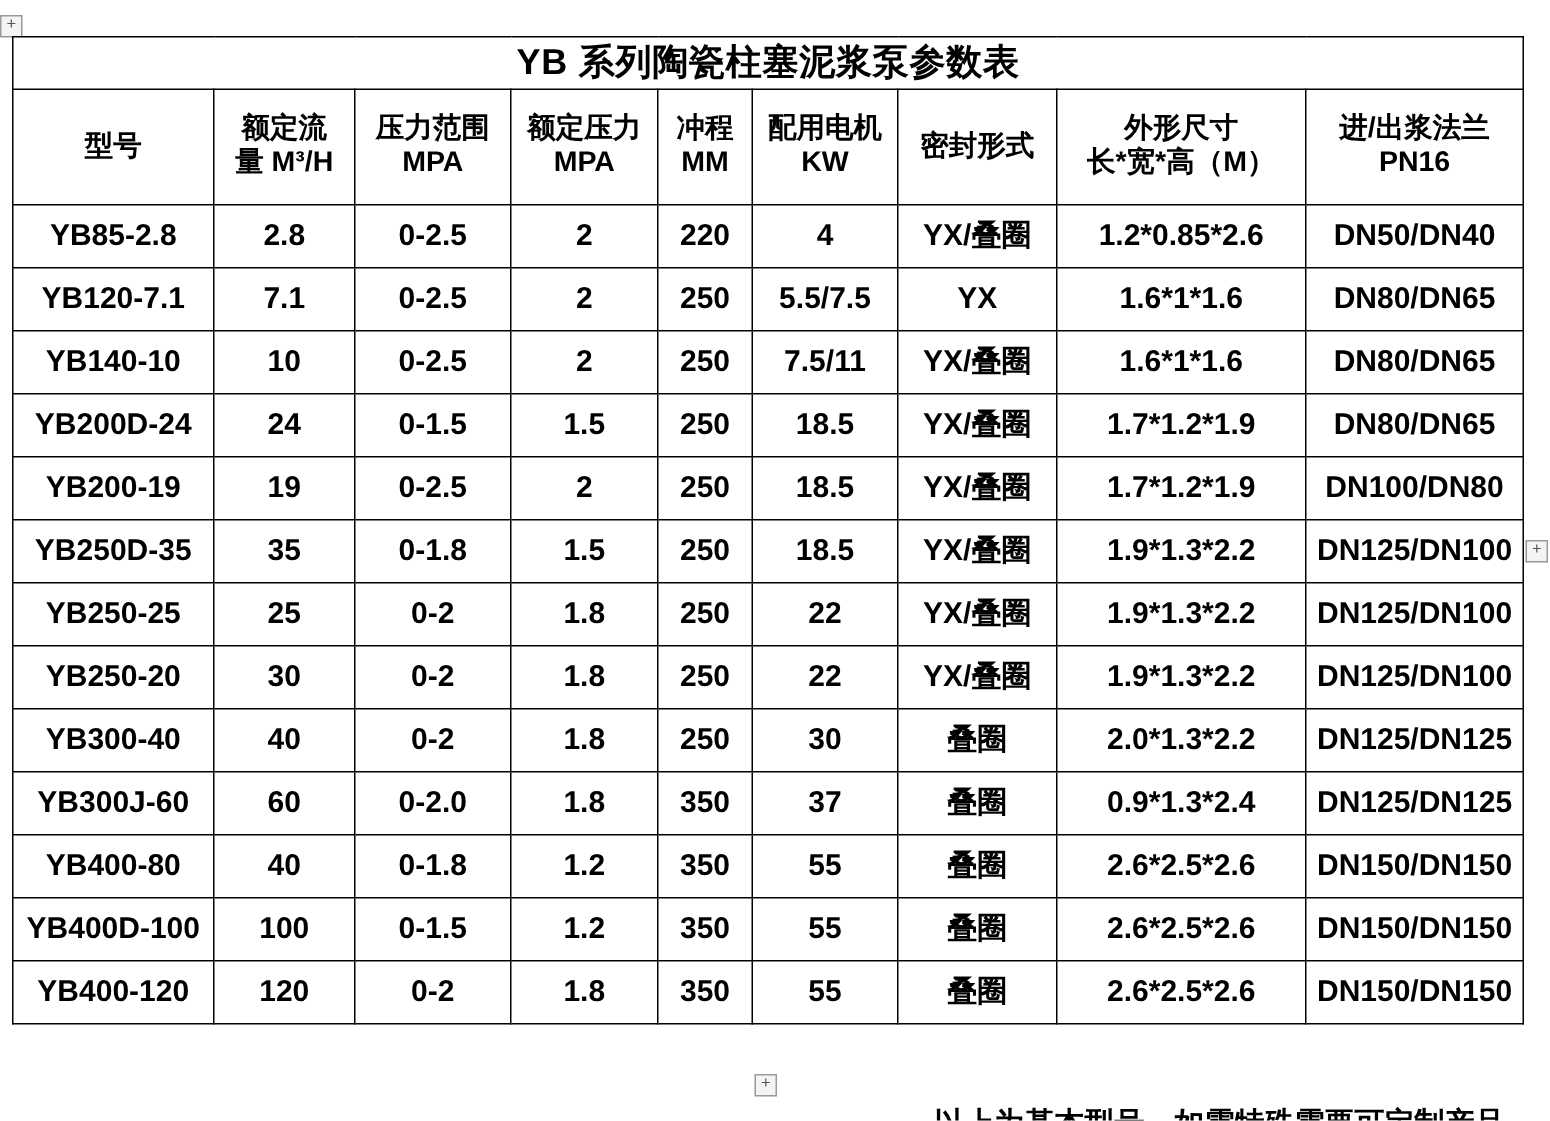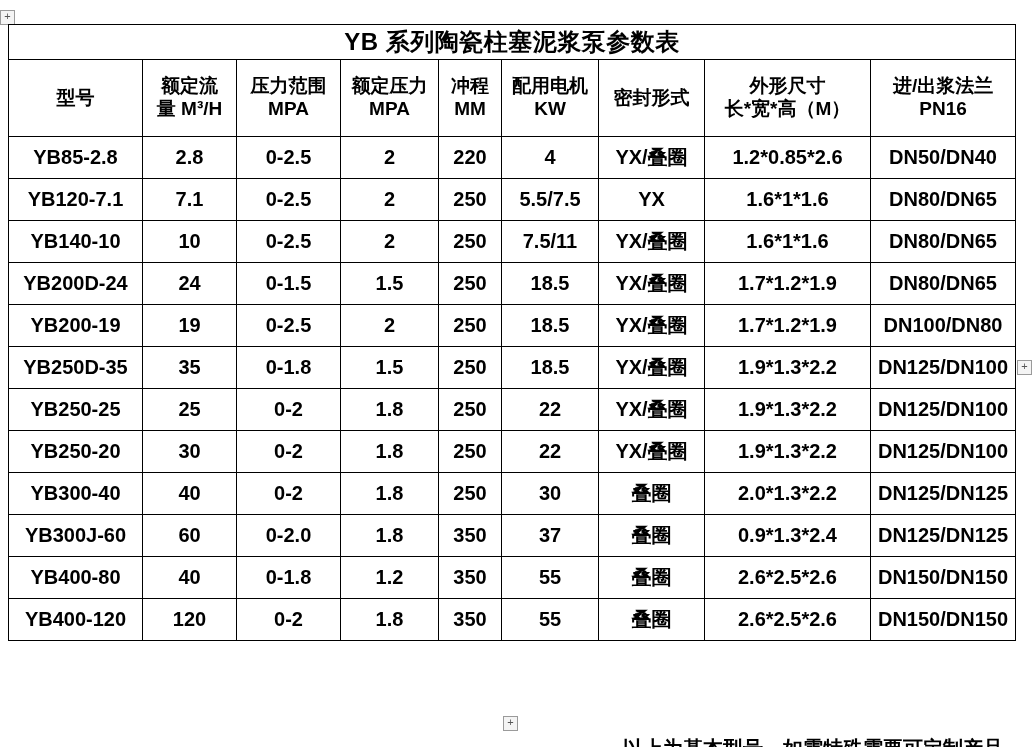--- a/index.html
+++ b/index.html
@@ -281,20 +281,31 @@
           <td>40</td>
           <td>0-1.8</td>
           <td>1.2</td>
           <td>350</td>
           <td>55</td>
           <td>叠圈</td>
           <td>2.6*2.5*2.6</td>
           <td>DN150/DN150</td>
         </tr>
         <tr class="data-row">
+          <td>YB400D-100</td>
+          <td>100</td>
+          <td>0-1.5</td>
+          <td>1.2</td>
+          <td>350</td>
+          <td>55</td>
+          <td>叠圈</td>
+          <td>2.6*2.5*2.6</td>
+          <td>DN150/DN150</td>
+        </tr>
+        <tr class="data-row">
           <td>YB400-120</td>
           <td>120</td>
           <td>0-2</td>
           <td>1.8</td>
           <td>350</td>
           <td>55</td>
           <td>叠圈</td>
           <td>2.6*2.5*2.6</td>
           <td>DN150/DN150</td>
         </tr>

